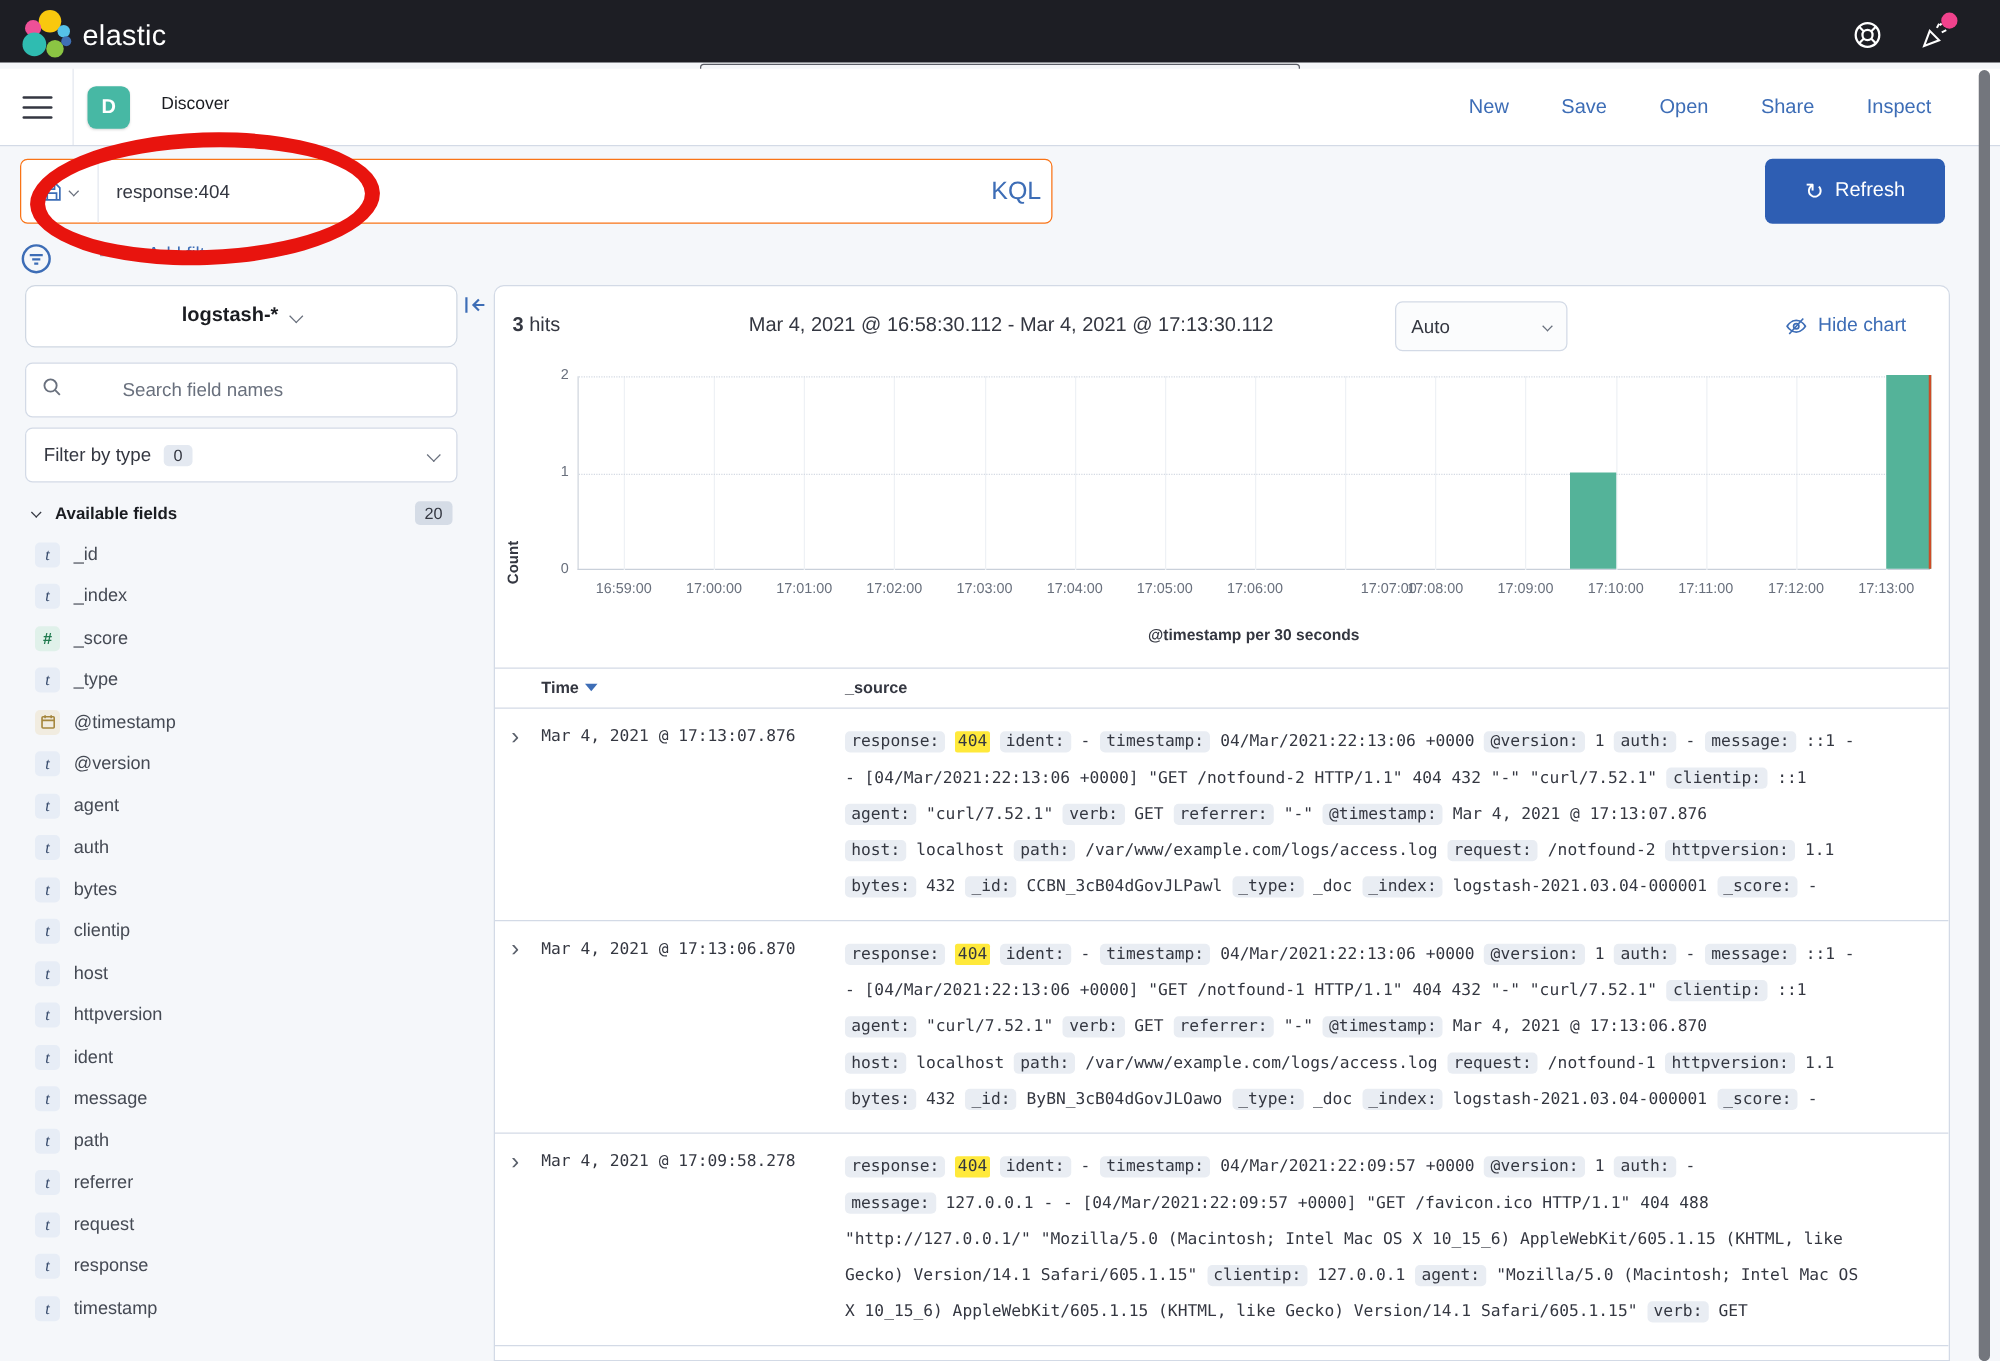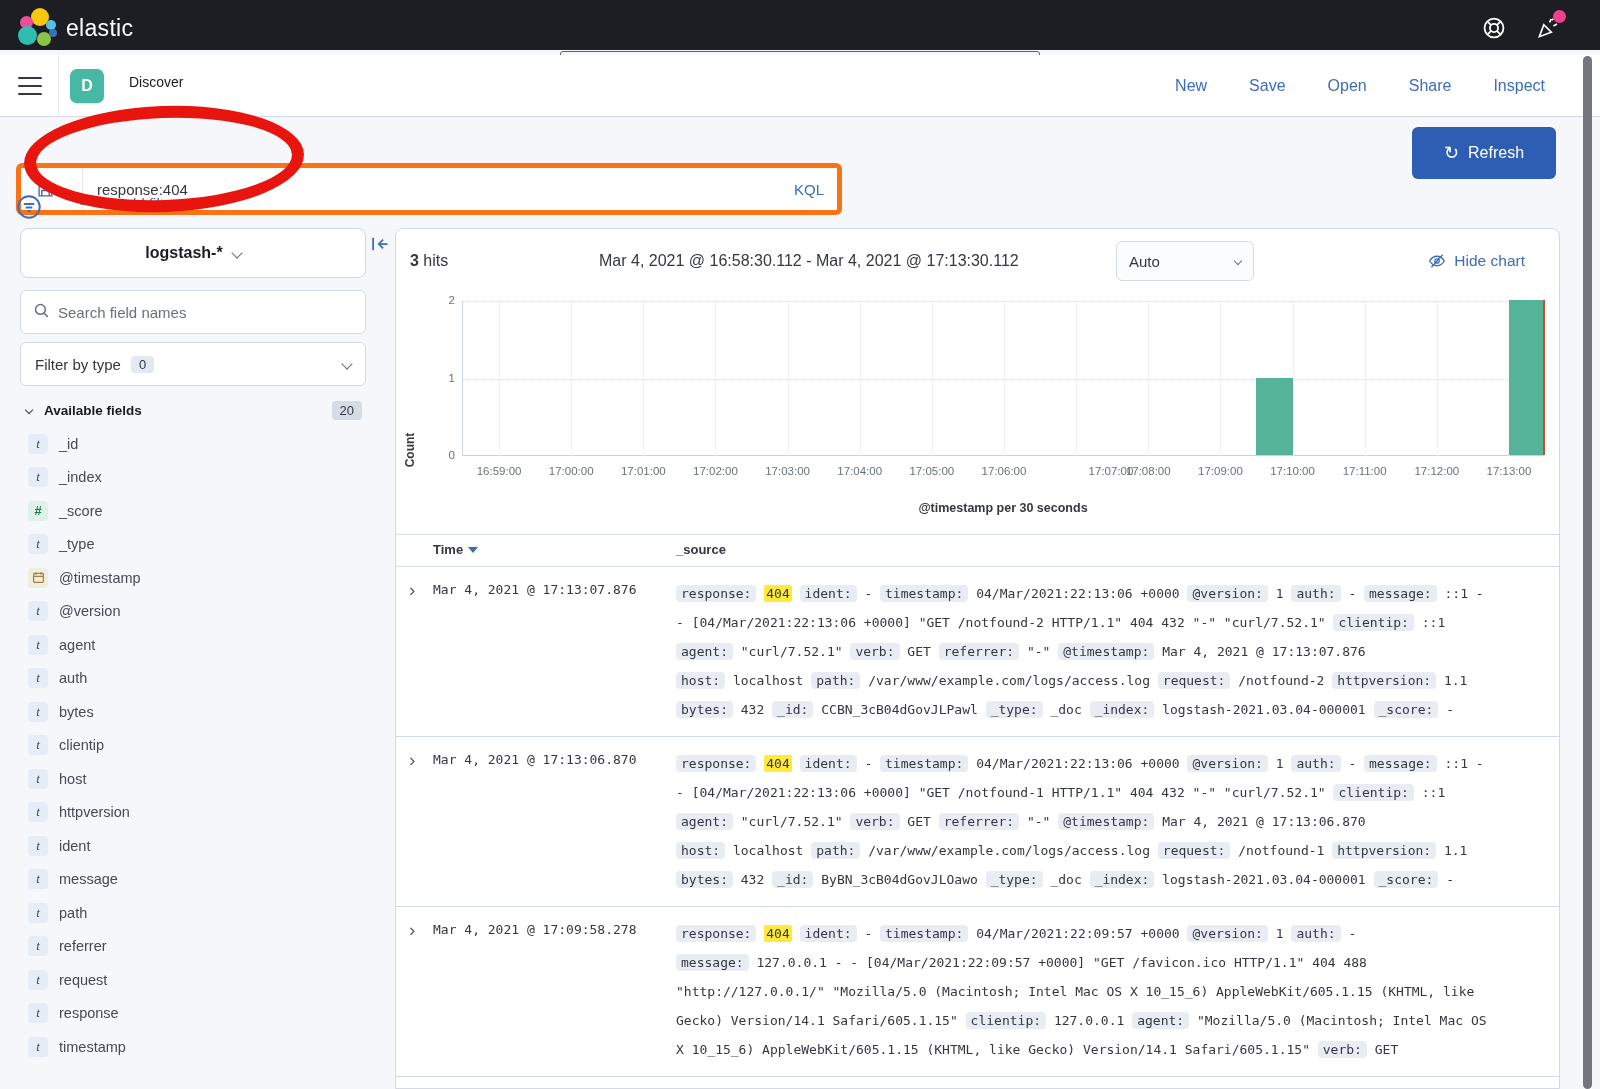--- a/index.html
+++ b/index.html
@@ -25,44 +25,44 @@
   .hamburger { position:absolute; left:18px; top:22px; width:24px; height:18px; display:flex; flex-direction:column; justify-content:space-between; cursor:pointer; }
   .hamburger i { display:block; height:2.4px; background:#343741; border-radius:1px; }
   .nav-divider { position:absolute; left:58px; top:0; bottom:0; width:1px; background:#e3e8f0; }
   .app-badge { position:absolute; left:70px; top:14px; width:34px; height:34px; border-radius:7px; background:#47b8a4; color:#fff; font-weight:bold; font-size:16px; display:flex; align-items:center; justify-content:center; box-shadow:0 1px 2px rgba(0,0,0,.15); }
   .page-title { position:absolute; left:129px; top:19px; font-size:14px; color:#1a1c21; }
   .nav-links { position:absolute; right:55px; top:0; height:62px; display:flex; align-items:center; gap:42px; }
   .nav-link { color:#3d6db6; font-size:16px; cursor:pointer; }
 
   
   .querybar { position:absolute; top:117px; left:0; right:0; height:68px; }
-  .query-group { position:absolute; left:16px; top:10px; width:826px; height:52px; background:#fff; border:5px solid #f97316; border-radius:6px; display:flex; align-items:center;margin-top:36px; }
+  .query-group { position:absolute; left:16px; top:10px; width:826px; height:52px; background:#fff; border:1px solid #f97316; border-radius:6px; display:flex; align-items:center; }
   .saved-query-btn { width:62px; height:100%; display:flex; align-items:center; justify-content:center; gap:6px; border-right:1px solid #e3e8f0; cursor:pointer; }
   .query-text { flex:1; padding-left:14px; font-size:15px; color:#343741; }
-  .kql-btn { width:56px; text-align:center; color:#3d6db6; font-size:15px; cursor:pointer; }
+  .kql-btn { width:56px; text-align:center; color:#3d6db6; font-size:20px; cursor:pointer; }
   .datepicker { position:absolute; left:856px; top:10px; width:548px; height:52px; background:#fff; border:1px solid #d3dae6; border-radius:6px; display:flex; align-items:center; }
   .cal-btn { width:66px; height:100%; display:flex; align-items:center; justify-content:center; gap:7px; border-right:1px solid #e3e8f0; cursor:pointer; }
   .time-range { flex:1; padding-left:14px; font-size:15px; color:#343741; cursor:pointer; }
   .show-dates { padding-right:16px; color:#3d6db6; font-size:15px; cursor:pointer; }
   .refresh-btn { position:absolute; left:1412px; top:10px; width:144px; height:52px; background:#2e5eb3; border:none; border-radius:6px; color:#fff; font-size:16px; font-family:"Liberation Sans",sans-serif; display:flex; align-items:center; justify-content:center; gap:9px; cursor:pointer; }
   .refresh-glyph { font-size:18px; line-height:1; }
 
   
   .filterbar { position:absolute; top:185px; left:0; right:0; height:42px; }
   .filter-circle { position:absolute; left:16px; top:9px; width:26px; height:26px; cursor:pointer; }
   .filter-dash { position:absolute; left:80px; top:18px; width:16px; height:2px; background:#98a2b3; }
   .add-filter { position:absolute; left:106px; top:10px; color:#3d6db6; font-size:15px; cursor:pointer; }
 
   
   .sidebar { position:absolute; left:0; top:228px; width:395px; bottom:0; }
   .index-box { position:absolute; left:20px; top:0; width:346px; height:50px; background:#fff; border:1px solid #cfd7e2; border-radius:8px; display:flex; align-items:center; justify-content:center; gap:10px; cursor:pointer; }
   .index-name { font-weight:bold; font-size:16px; color:#1a1c21; }
   .collapse-btn { position:absolute; left:370px; top:6px; width:22px; height:22px; cursor:pointer; }
   .field-search { position:absolute; left:20px; top:62px; width:346px; height:44px; background:#fff; border:1px solid #d3dae6; border-radius:6px; display:flex; align-items:center; padding:0 12px; gap:8px; }
-  .field-search input { flex:1; border:none; outline:none; font-size:15px; color:#a21caf; font-family:"Liberation Sans",sans-serif; background:transparent; }
+  .field-search input { flex:1; border:none; outline:none; font-size:15px; color:#a21caf; font-family:"Liberation Sans",sans-serif; background:transparent;margin-left:40px; }
   .field-search input::placeholder { color:#69707d; }
   .type-filter { position:absolute; left:20px; top:114px; width:346px; height:44px; background:#fff; border:1px solid #d3dae6; border-radius:6px; display:flex; align-items:center; padding:0 14px; gap:10px; cursor:pointer; }
   .type-filter-label { font-size:15px; color:#343741; }
   .count-badge { background:#e4e9f1; border-radius:4px; padding:1px 8px; font-size:13px; color:#343741; }
   .type-filter .chev { margin-left:auto; }
   .avail-header { position:absolute; left:20px; top:168px; width:350px; height:28px; display:flex; align-items:center; gap:12px; cursor:pointer; }
   .avail-label { font-weight:bold; font-size:13.5px; color:#1a1c21; }
   .avail-count { margin-left:auto; margin-right:8px; background:#d5dce6; border-radius:4px; padding:2px 8px; font-size:13px; color:#343741; }
   .field-list { position:absolute; left:20px; top:199px; right:10px; bottom:0; overflow:hidden; }
   .field-item { height:33.5px; display:flex; align-items:center; padding-left:8px; cursor:pointer; }

